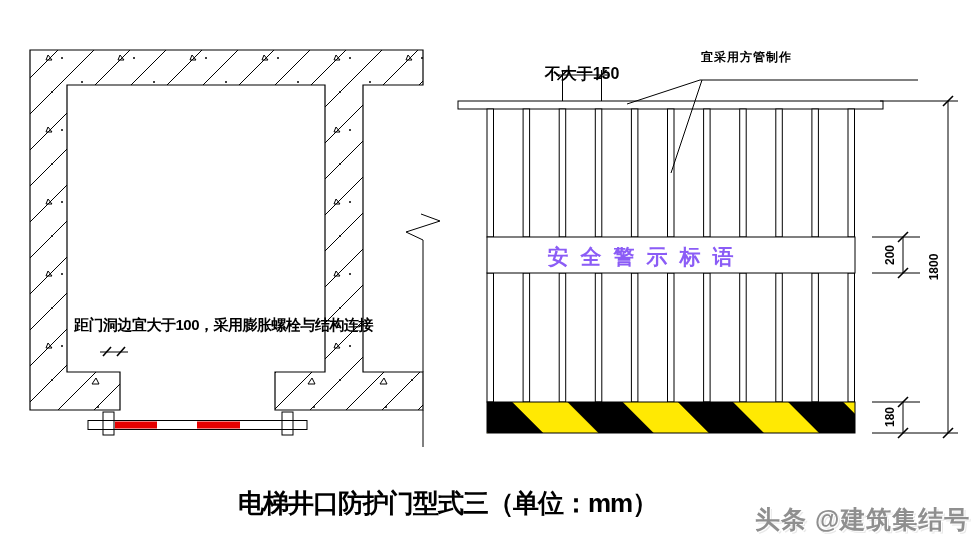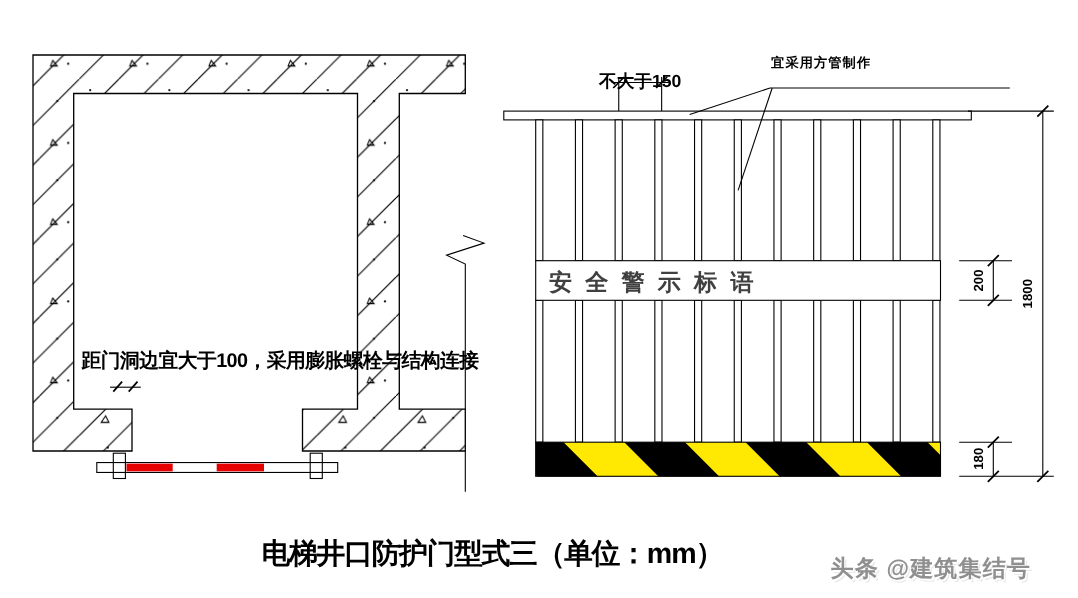--- a/index.html
+++ b/index.html
@@ -2,34 +2,34 @@
 <html><head>
 <meta charset="utf-8">
 <style>
   html,body{margin:0;padding:0;background:#ffffff;}
   .stage{
     position:relative;width:980px;height:544px;background:#ffffff;overflow:hidden;
     font-family:"Liberation Sans", sans-serif;
   }
   svg{position:absolute;left:0;top:0;}
   .txt{position:absolute;color:#000;white-space:nowrap;}
-  .note-text{left:74px;top:316px;font-size:18px;font-weight:bold;letter-spacing:-0.5px;}
+  .note-text{left:74px;top:316px;font-size:15px;font-weight:bold;letter-spacing:-0.5px;}
   .dim150{left:540px;top:44px;width:84px;text-align:center;font-size:16px;font-weight:bold;margin-top:20px;}
   .material-label{left:701px;top:49px;font-size:12px;font-weight:bold;letter-spacing:1px;}
   .warning-text{
-    left:487px;top:243px;width:307px;text-align:left;
-    font-size:21px;font-weight:bold;color:#404040;letter-spacing:12px;text-indent:12px;
+    left:487px;top:243px;width:307px;text-align:center;
+    font-size:21px;font-weight:bold;color:#8b5cf6;letter-spacing:12px;text-indent:12px;
   }
   .dim-v{font-size:12px;font-weight:bold;transform:translate(-50%,-50%) rotate(-90deg);}
   .dim-200{left:890px;top:255px;}
   .dim-1800{left:934px;top:267px;}
   .dim-180{left:890px;top:417px;}
   .caption{left:238px;top:486px;width:412px;text-align:center;font-size:26px;font-weight:bold;letter-spacing:-1px;}
   .watermark{
-    left:755px;top:503px;font-size:21px;font-weight:bold;color:#8f8f8f;
+    left:755px;top:503px;font-size:25px;font-weight:bold;color:#8f8f8f;
     text-shadow:1px 1px 0 #ffffff, 2px 2px 0 #e8e8e8;letter-spacing:1px;
   }
   .ln{stroke:#000;stroke-width:1;fill:none;}
   .thin{stroke:#000;stroke-width:1;fill:none;}
   .white-fill{fill:#ffffff;stroke:#000;stroke-width:1;}
   .tube{fill:#ffffff;stroke:#000;stroke-width:1;}
   .tick{stroke:#000;stroke-width:1.6;}
 </style>
 </head>
 <body>

